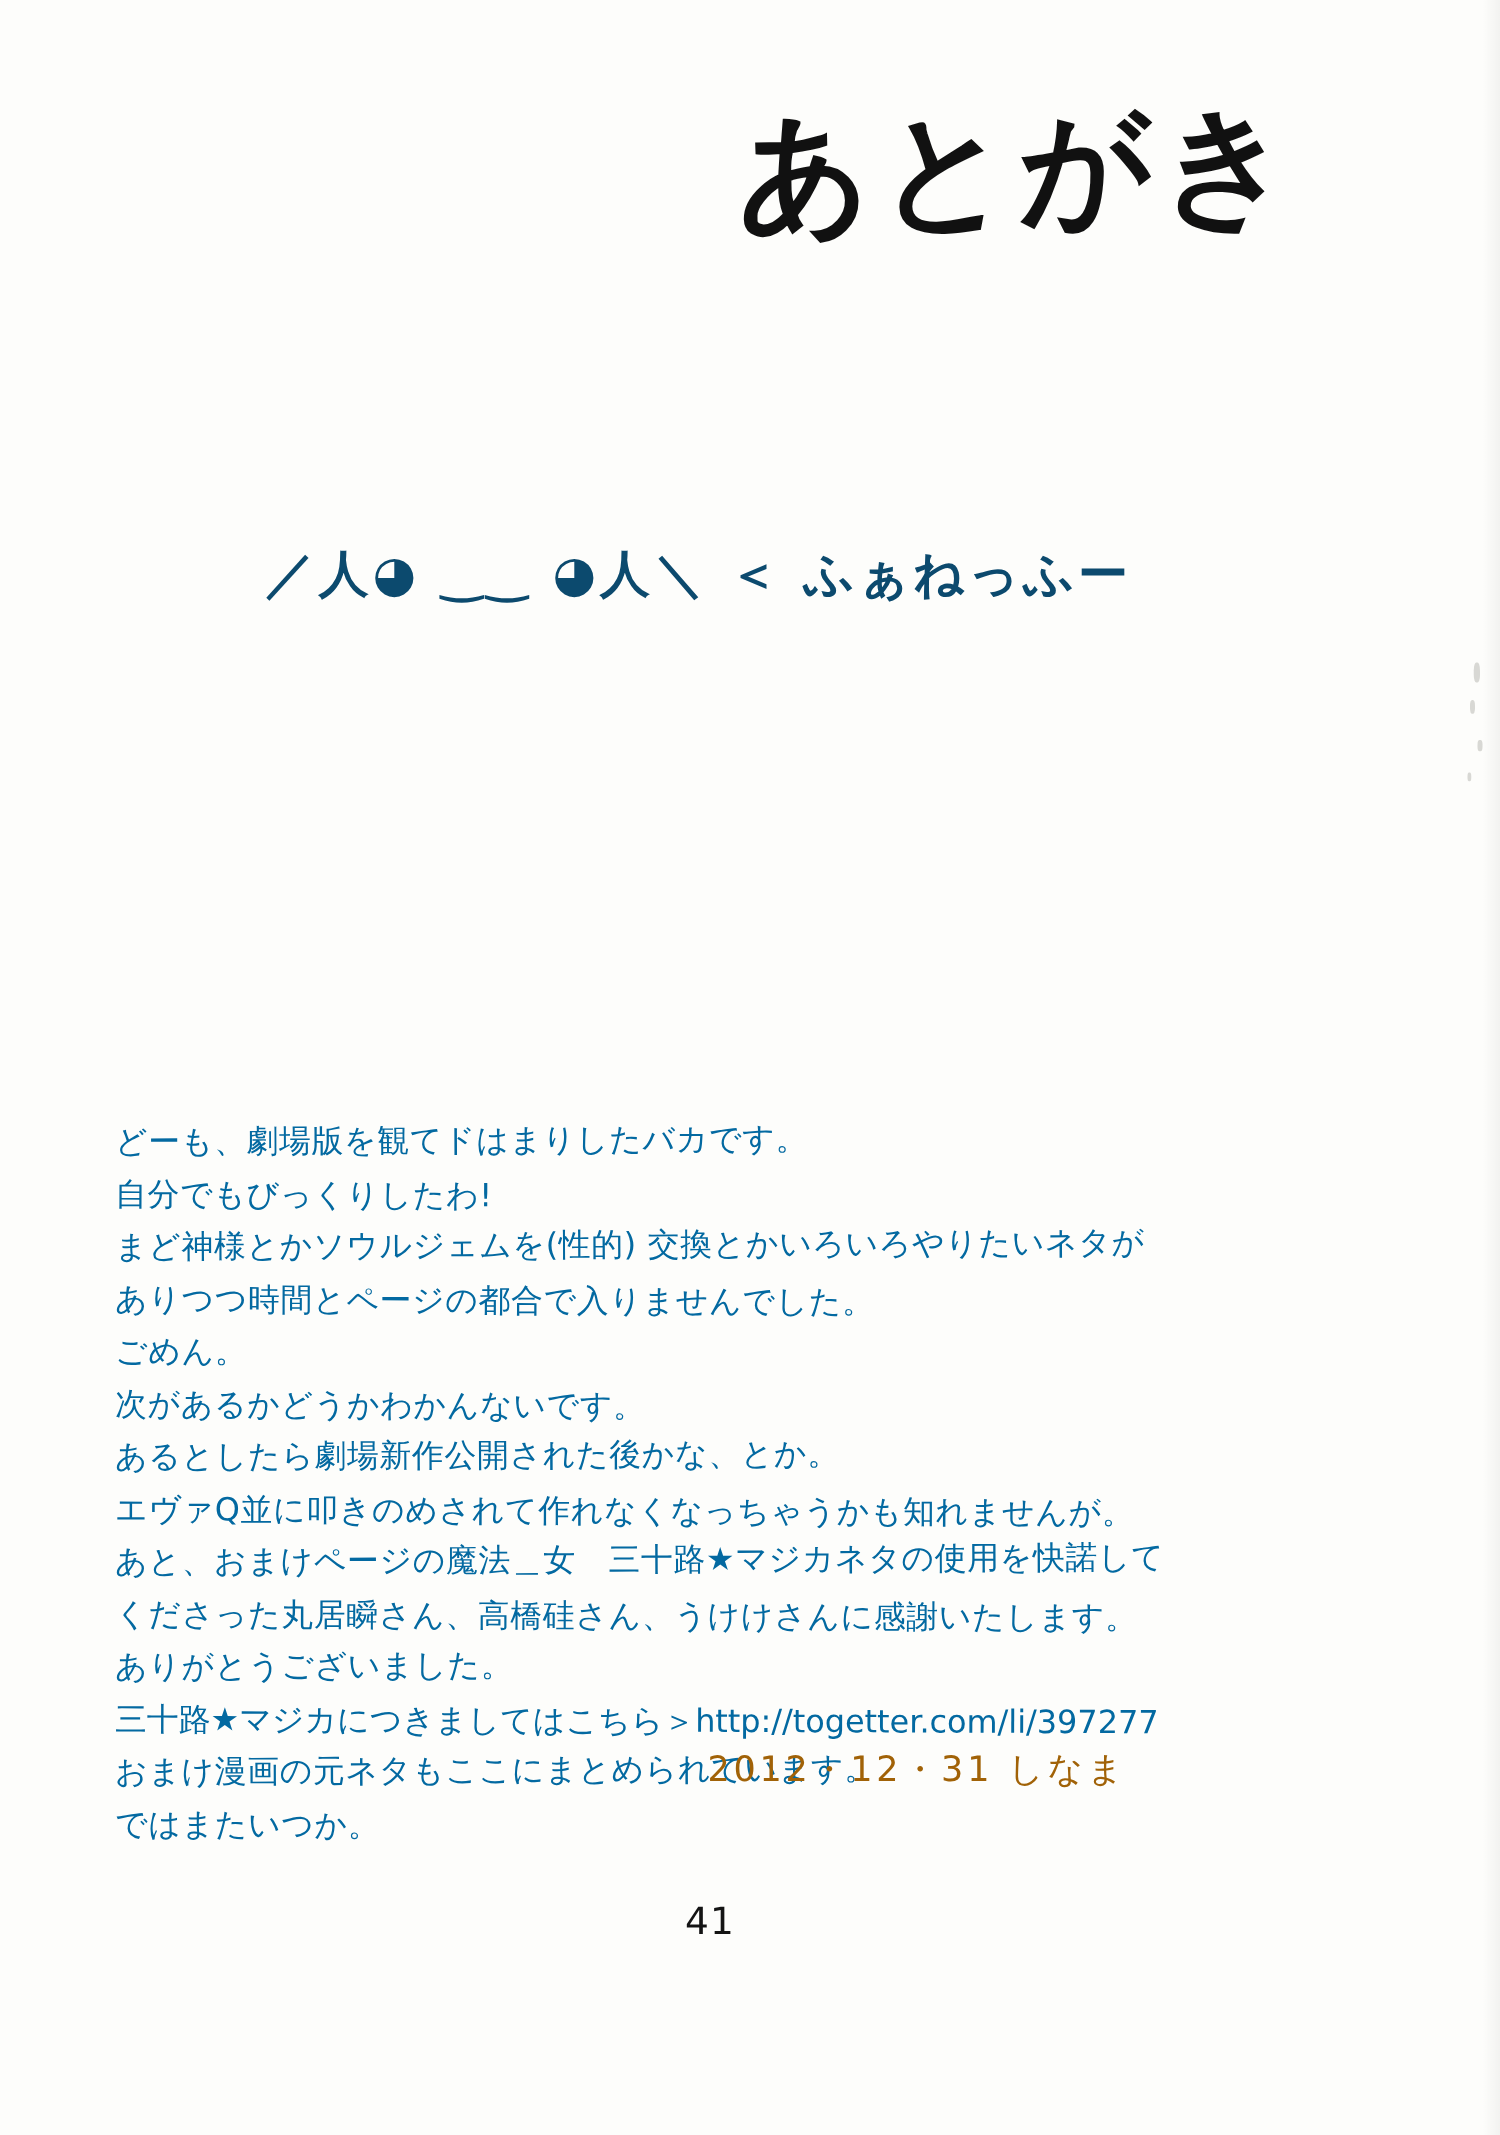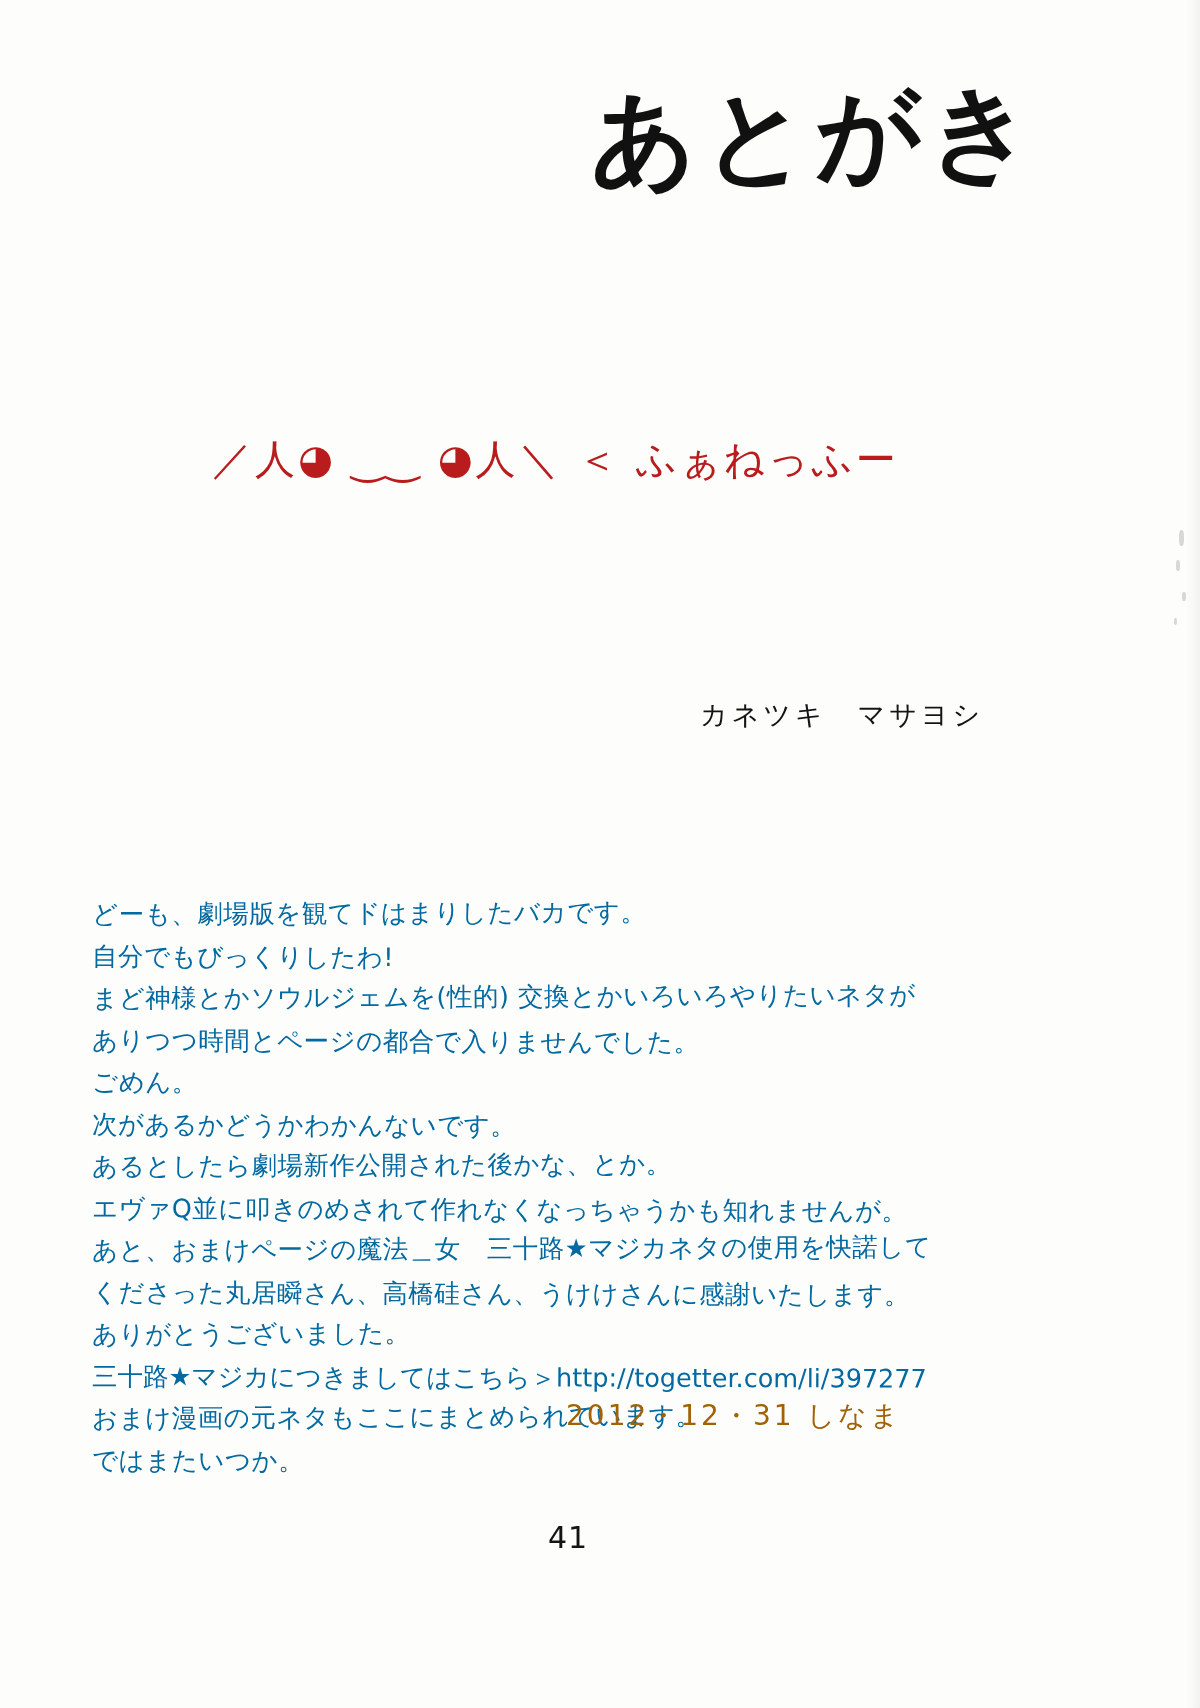--- a/index.html
+++ b/index.html
@@ -50,23 +50,24 @@
     transform: rotate(-1.2deg);
     transform-origin: right center;
   }
 
   .kaomoji {
     position: absolute;
     top: 432px;
     left: 212px;
     font-size: 40px;
     letter-spacing: 3px;
-    color: #b91c1c;
+    color: #0c4a6e;
     font-family: "DejaVu Sans", sans-serif;
     white-space: nowrap;
+    font-weight: bold;
   }
 
   .author {
     position: absolute;
     top: 697px;
     left: 700px;
     font-size: 27px;
     letter-spacing: 4px;
     color: #141414;
     white-space: nowrap;
@@ -124,21 +125,20 @@
   <div class="scan-edge-right"></div>
   <div class="scan-mark m1"></div>
   <div class="scan-mark m2"></div>
   <div class="scan-mark m3"></div>
   <div class="scan-mark m4"></div>
 
   <div class="title">あとがき</div>
 
   <div class="kaomoji">／人◕ ‿‿ ◕人＼ ＜ ふぁねっふー</div>
 
-  <div class="author">カネツキ　マサヨシ</div>
 
   <div class="body-text">
     <span class="ln">どーも、劇場版を観てドはまりしたバカです。</span>
     <span class="ln">自分でもびっくりしたわ!</span>
     <span class="ln">まど神様とかソウルジェムを(性的) 交換とかいろいろやりたいネタが</span>
     <span class="ln">ありつつ時間とページの都合で入りませんでした。</span>
     <span class="ln">ごめん。</span>
     <span class="ln">次があるかどうかわかんないです。</span>
     <span class="ln">あるとしたら劇場新作公開された後かな、とか。</span>
     <span class="ln">エヴァQ並に叩きのめされて作れなくなっちゃうかも知れませんが。</span>

